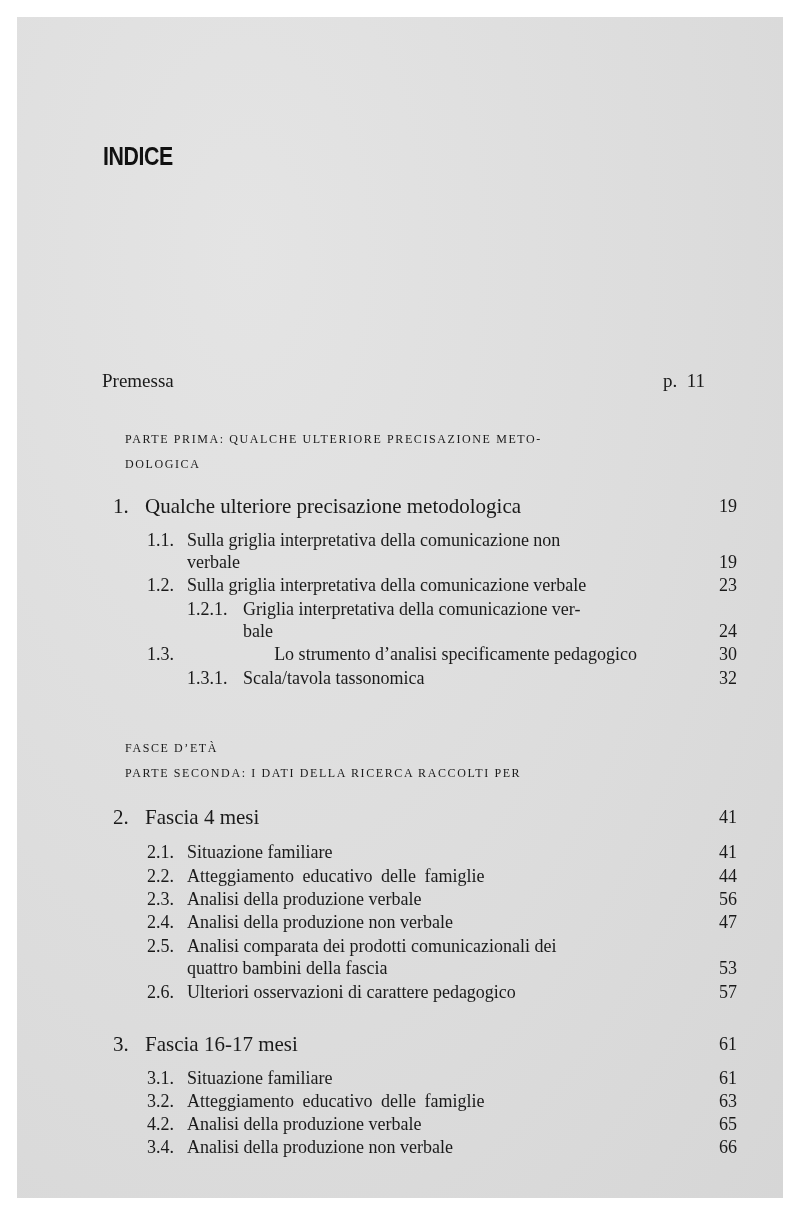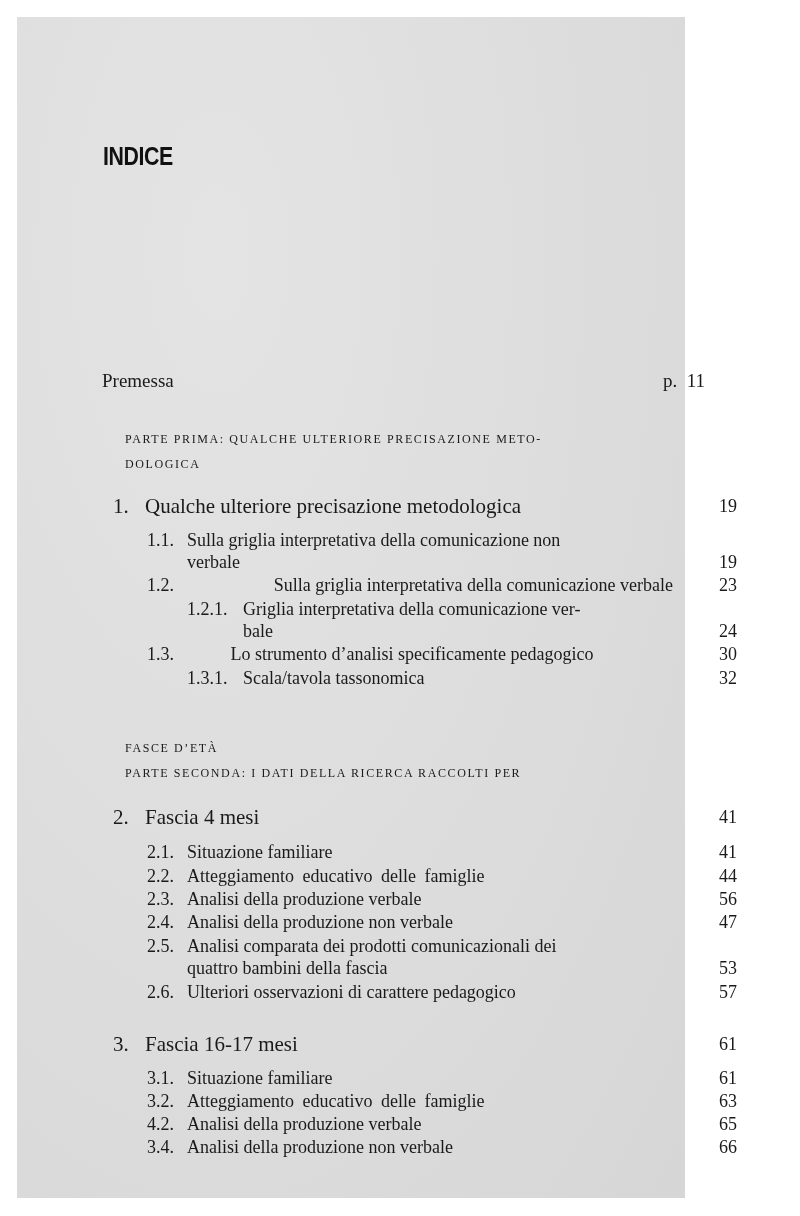--- a/index.html
+++ b/index.html
@@ -1,20 +1,20 @@
 <!DOCTYPE html>
 <html><head>
   <meta charset="utf-8">
   <style>
     html, body { margin: 0; padding: 0; }
     body {
       width: 800px; height: 1216px; background: #ffffff; position: relative; overflow: hidden;
     }
     .page {
-      position: absolute; left: 17px; top: 17px; width: 668px; height: 1181px;
+      position: absolute; left: 17px; top: 17px; width: 766px; height: 1181px;
       background: #dedede;
       background-image: radial-gradient(ellipse at 30% 20%, #e4e4e4 0%, #dcdcdc 60%, #d6d6d6 100%);
       color: #1a1a1a;
       font-family: "Liberation Serif", "DejaVu Serif", serif;
     }
     .title {
       position: absolute; left: 86px; top: 124px;
       font-family: "Liberation Sans", "DejaVu Sans", sans-serif;
       font-weight: bold; font-size: 26px; letter-spacing: -0.5px; color: #111;
       transform: scaleX(0.82); transform-origin: left top;
@@ -62,34 +62,34 @@
   <div class="row sec" style="top:512px;">
     <span class="num">1.1.</span>
     <span class="txt">
         <span class="line">Sulla griglia interpretativa della comunicazione non</span>
         <span class="cont">verbale</span>
       </span>
     <span class="pg" style="top:22px;">19</span>
   </div>
   <div class="row sec" style="top:557px;">
     <span class="num">1.2.</span>
-    <span class="txt" style="width:470px;text-align:right;margin-left:16px;">Sulla griglia interpretativa della comunicazione verbale</span>
+    <span class="txt" style="width:470px;text-align:left;">Sulla griglia interpretativa della comunicazione verbale</span>
     <span class="pg">23</span>
   </div>
   <div class="row sub" style="top:581px;">
     <span class="num">1.2.1.</span>
     <span class="txt">
         <span class="line">Griglia interpretativa della comunicazione ver-</span>
         <span class="cont">bale</span>
       </span>
     <span class="pg" style="top:22px;">24</span>
   </div>
   <div class="row sec" style="top:626px;">
     <span class="num">1.3.</span>
-    <span class="txt" style="text-align:center;">Lo strumento d’analisi specificamente pedagogico</span>
+    <span class="txt" style="text-align:right;">Lo strumento d’analisi specificamente pedagogico</span>
     <span class="pg">30</span>
   </div>
   <div class="row sub" style="top:650px;">
     <span class="num">1.3.1.</span>
     <span class="txt" style="text-align:left;">Scala/tavola tassonomica</span>
     <span class="pg">32</span>
   </div>
 
   <div class="part" style="top:719px;">
     <span class="line" style="display:block">FASCE D’ETÀ</span>

